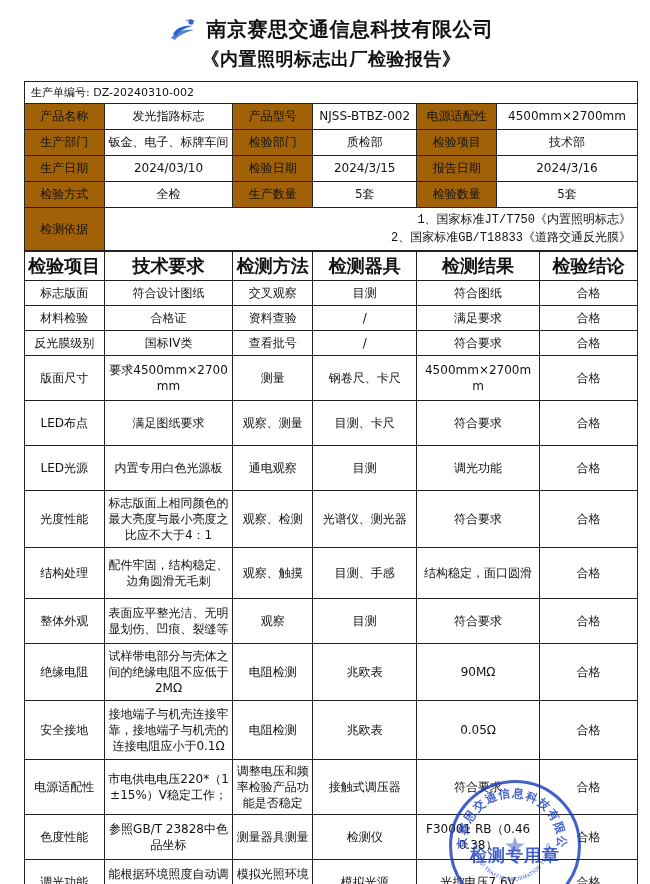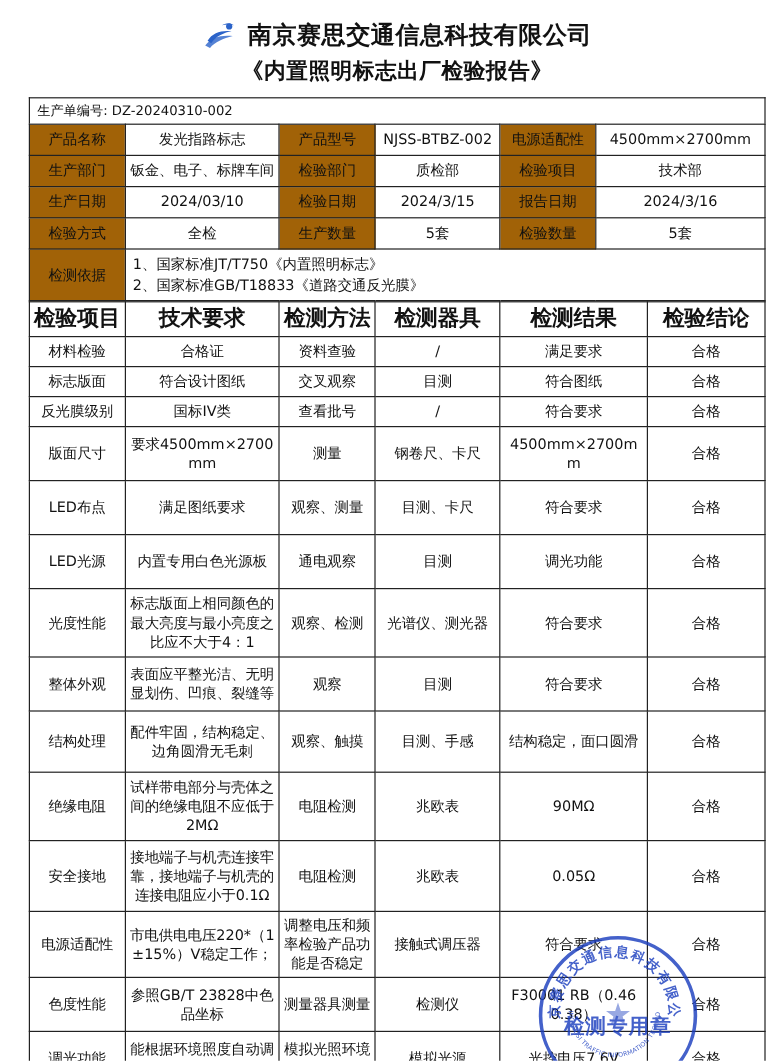--- a/index.html
+++ b/index.html
@@ -65,23 +65,24 @@
     font-size:12px;
     text-align:center;
     vertical-align:middle;
     padding:2px 3px;
     line-height:1.35;
     word-break:break-all;
   }
   .info-table td{height:21px;}
   .lbl{background:#a16207;}
   .basis-cell{
-    text-align:left;
+    text-align:right;
     padding:3px 6px;
     line-height:1.5;
+    font-family:Liberation Mono, monospace;
   }
   .hdr td{
     font-weight:bold;
     font-size:18px;
     height:24px;
   }
   .items-table td{
     height:20px;
   }
   .items-table td.tall{
@@ -212,36 +213,36 @@
       <tr class="hdr">
         <td>检验项目</td>
         <td>技术要求</td>
         <td>检测方法</td>
         <td>检测器具</td>
         <td>检测结果</td>
         <td>检验结论</td>
       </tr>
 
       <tr>
+        <td>标志版面</td>
+        <td>符合设计图纸</td>
+        <td>交叉观察</td>
+        <td>目测</td>
+        <td>符合图纸</td>
+        <td>合格</td>
+      </tr>
+      <tr>
         <td>材料检验</td>
         <td>合格证</td>
         <td>资料查验</td>
         <td>/</td>
         <td>满足要求</td>
         <td>合格</td>
       </tr>
       <tr>
-        <td>标志版面</td>
-        <td>符合设计图纸</td>
-        <td>交叉观察</td>
-        <td>目测</td>
-        <td>符合图纸</td>
-        <td>合格</td>
-      </tr>
-      <tr>
         <td>反光膜级别</td>
         <td>国标IV类</td>
         <td>查看批号</td>
         <td>/</td>
         <td>符合要求</td>
         <td>合格</td>
       </tr>
       <tr>
         <td class="tall">版面尺寸</td>
         <td class="tall">要求4500mm×2700mm</td>
@@ -268,33 +269,33 @@
       </tr>
       <tr>
         <td class="tall" style="height:52px">光度性能</td>
         <td class="tall">标志版面上相同颜色的最大亮度与最小亮度之比应不大于4：1</td>
         <td class="tall">观察、检测</td>
         <td class="tall">光谱仪、测光器</td>
         <td class="tall">符合要求</td>
         <td class="tall">合格</td>
       </tr>
       <tr>
+        <td class="tall" style="height:46px">结构处理</td>
+        <td class="tall">配件牢固，结构稳定、边角圆滑无毛刺</td>
+        <td class="tall">观察、触摸</td>
+        <td class="tall">目测、手感</td>
+        <td class="tall">结构稳定，面口圆滑</td>
+        <td class="tall">合格</td>
+      </tr>
+      <tr>
         <td class="tall">整体外观</td>
         <td class="tall">表面应平整光洁、无明显划伤、凹痕、裂缝等</td>
         <td class="tall">观察</td>
         <td class="tall">目测</td>
         <td class="tall">符合要求</td>
-        <td class="tall">合格</td>
-      </tr>
-      <tr>
-        <td class="tall" style="height:46px">结构处理</td>
-        <td class="tall">配件牢固，结构稳定、边角圆滑无毛刺</td>
-        <td class="tall">观察、触摸</td>
-        <td class="tall">目测、手感</td>
-        <td class="tall">结构稳定，面口圆滑</td>
         <td class="tall">合格</td>
       </tr>
       <tr>
         <td class="tall" style="height:52px">绝缘电阻</td>
         <td class="tall">试样带电部分与壳体之间的绝缘电阻不应低于2MΩ</td>
         <td class="tall">电阻检测</td>
         <td class="tall">兆欧表</td>
         <td class="tall">90MΩ</td>
         <td class="tall">合格</td>
       </tr>

